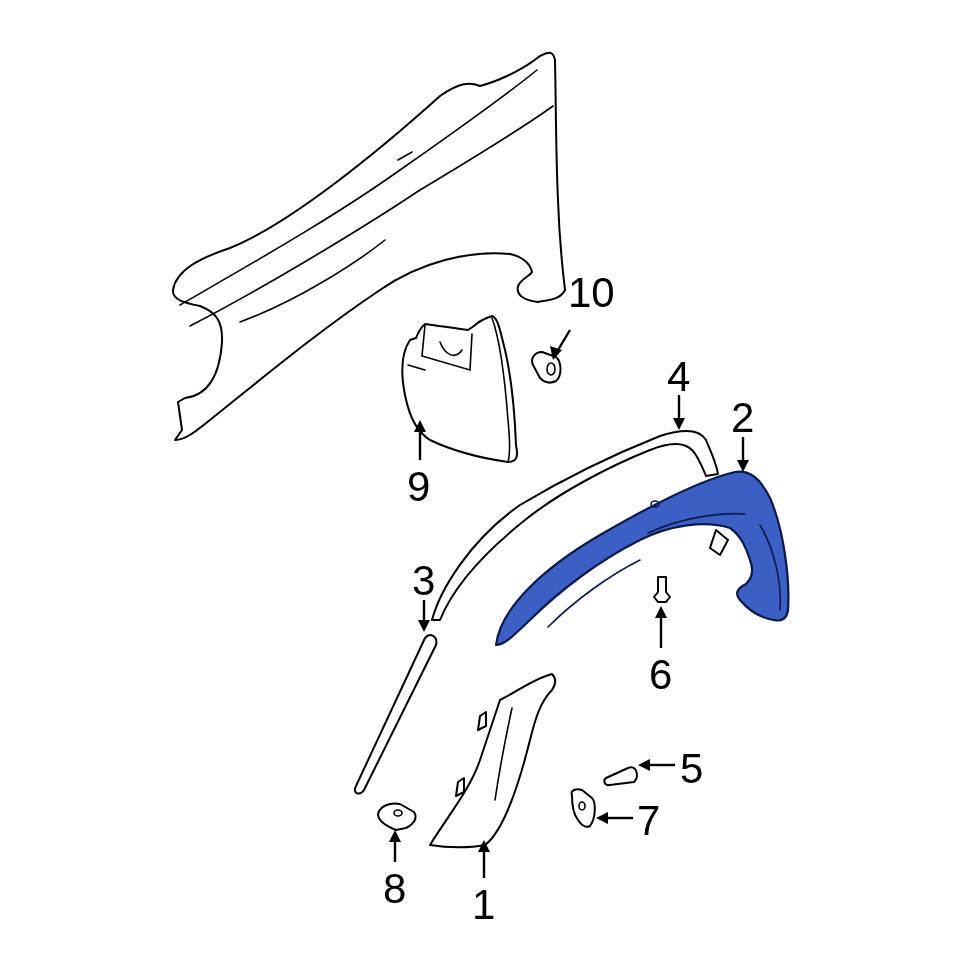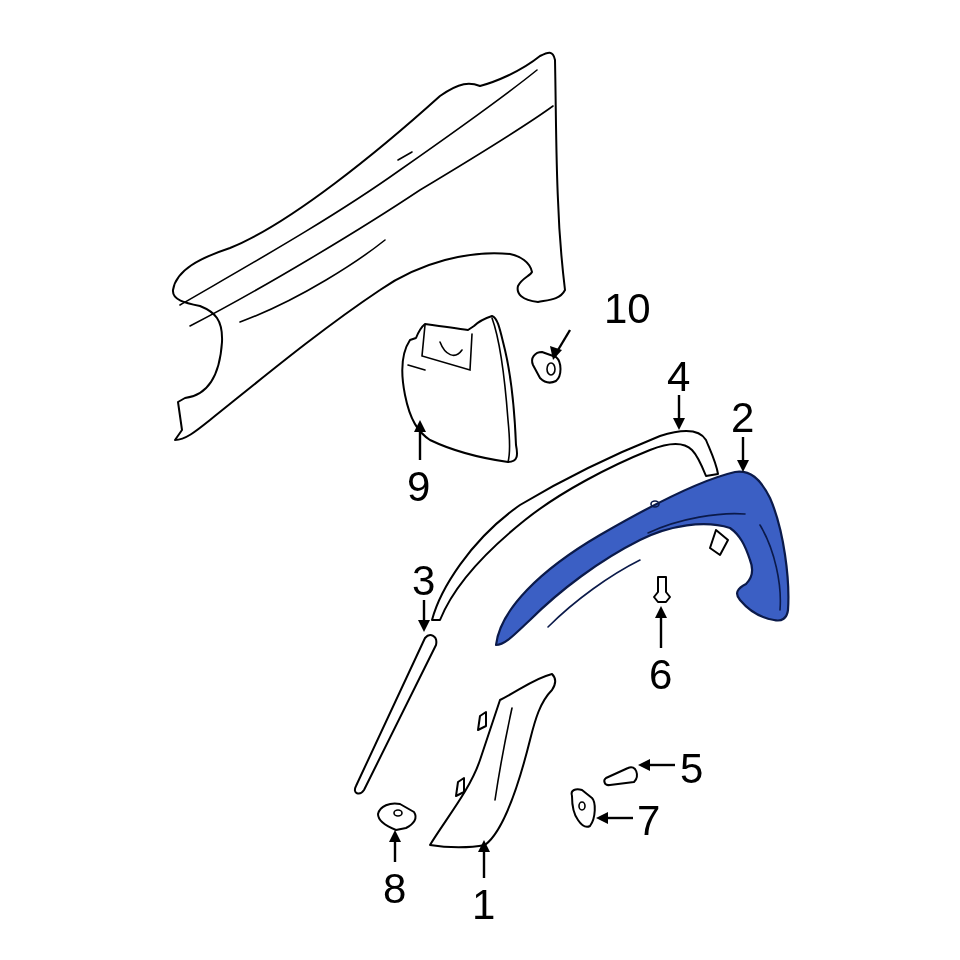--- a/index.html
+++ b/index.html
@@ -107,21 +107,21 @@
     <polygon class="arrow-head" points="596,818 608,812 608,824"></polygon>
 
     <line class="arrow-line" x1="395" y1="862" x2="395" y2="842"></line>
     <polygon class="arrow-head" points="395,830 389,842 401,842"></polygon>
 
     <line class="arrow-line" x1="484" y1="878" x2="484" y2="852"></line>
     <polygon class="arrow-head" points="484,840 478,852 490,852"></polygon>
   </g>
 </svg>
 
-<span class="callout" style="left:568px;top:288px;margin-left:36px;">10</span>
+<span class="callout" style="left:568px;top:272px;">10</span>
 <span class="callout" style="left:407px;top:466px;">9</span>
 <span class="callout" style="left:667px;top:356px;">4</span>
 <span class="callout" style="left:731px;top:397px;">2</span>
 <span class="callout" style="left:412px;top:560px;">3</span>
 <span class="callout" style="left:649px;top:654px;">6</span>
 <span class="callout" style="left:680px;top:748px;">5</span>
 <span class="callout" style="left:637px;top:800px;">7</span>
 <span class="callout" style="left:383px;top:868px;">8</span>
 <span class="callout" style="left:472px;top:884px;">1</span>
 

